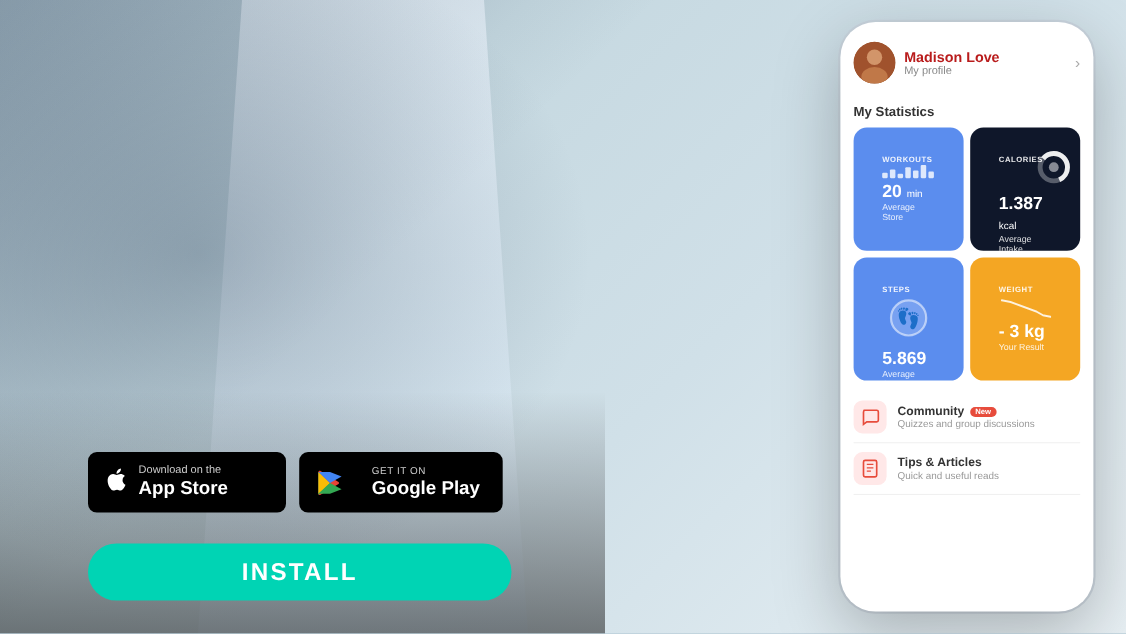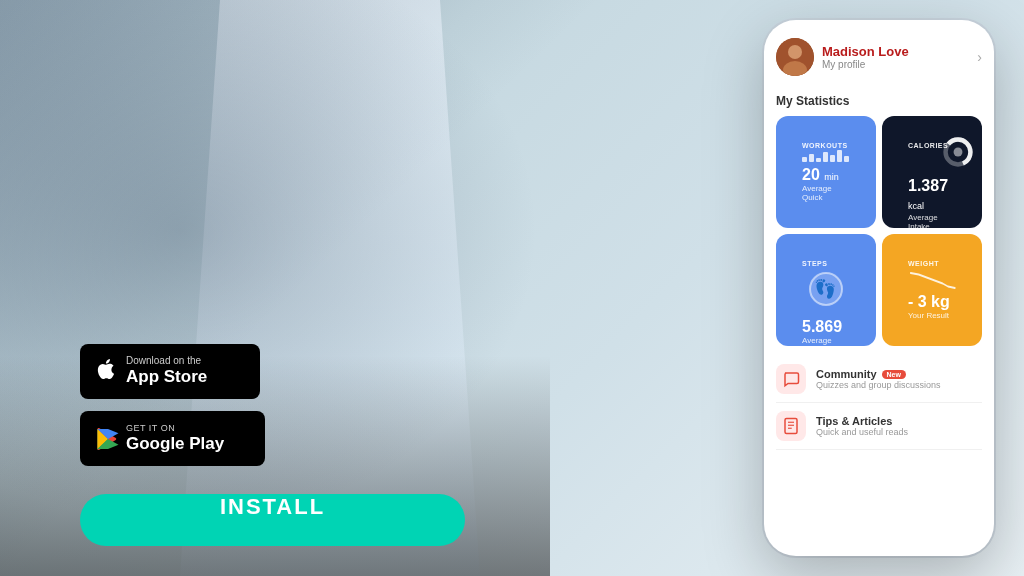--- a/index.html
+++ b/index.html
@@ -52,21 +52,20 @@
       background: linear-gradient(to top, rgba(30,30,30,0.55) 0%, transparent 100%);
     }
 
     
     .store-buttons {
       position: absolute;
       bottom: 110px;
       left: 80px;
       display: flex;
       gap: 12px;
-      flex-direction: column;
     }
 
     .app-store-btn {
       background: #000;
       border-radius: 8px;
       padding: 8px 14px;
       display: flex;
       align-items: center;
       gap: 8px;
       color: #fff;
@@ -95,21 +94,21 @@
       font-weight: 600;
       line-height: 1.2;
     }
 
     .google-play-btn {
       background: #000;
       border-radius: 8px;
       padding: 8px 14px;
       display: flex;
       align-items: center;
-      gap: 4px;
+      gap: 24px;
       color: #fff;
       cursor: pointer;
       width: 185px;
       height: 55px;
     }
 
     .play-icon {
       width: 28px;
       height: 28px;
     }
@@ -135,21 +134,21 @@
     
     .install-btn {
       position: absolute;
       bottom: 30px;
       left: 80px;
       width: 385px;
       height: 52px;
       background: #00d4b4;
       border-radius: 30px;
       display: flex;
-      align-items: flex-start;
+      align-items: center;
       justify-content: center;
       color: #fff;
       font-size: 22px;
       font-weight: 800;
       letter-spacing: 2px;
       cursor: pointer;
     }
 
     
     .phone-mockup {
@@ -423,21 +422,21 @@
           <div class="mini-bar" style="height:40%"></div>
           <div class="mini-bar" style="height:60%"></div>
           <div class="mini-bar" style="height:30%"></div>
           <div class="mini-bar" style="height:80%"></div>
           <div class="mini-bar" style="height:55%"></div>
           <div class="mini-bar" style="height:90%"></div>
           <div class="mini-bar" style="height:50%"></div>
         </div>
         <div>
           <span class="stat-card-value">20 </span><span class="stat-card-unit">min</span>
-          <div class="stat-card-desc">Average Quick</div>
+          <div class="stat-card-desc">Average Store</div>
         </div>
       </div>
 
       <div class="stat-card calories-card" style="position:relative;">
         <div class="stat-card-label">CALORIES</div>
         <svg class="mini-donut" viewBox="0 0 36 36">
           <circle cx="18" cy="18" r="14" fill="none" stroke="rgba(255,255,255,0.3)" stroke-width="5"></circle>
           <circle cx="18" cy="18" r="14" fill="none" stroke="rgba(255,255,255,0.9)" stroke-width="5" stroke-dasharray="63 37" stroke-dashoffset="25" transform="rotate(-90 18 18)"></circle>
           <circle cx="18" cy="18" r="5" fill="rgba(255,255,255,0.5)"></circle>
         </svg>

